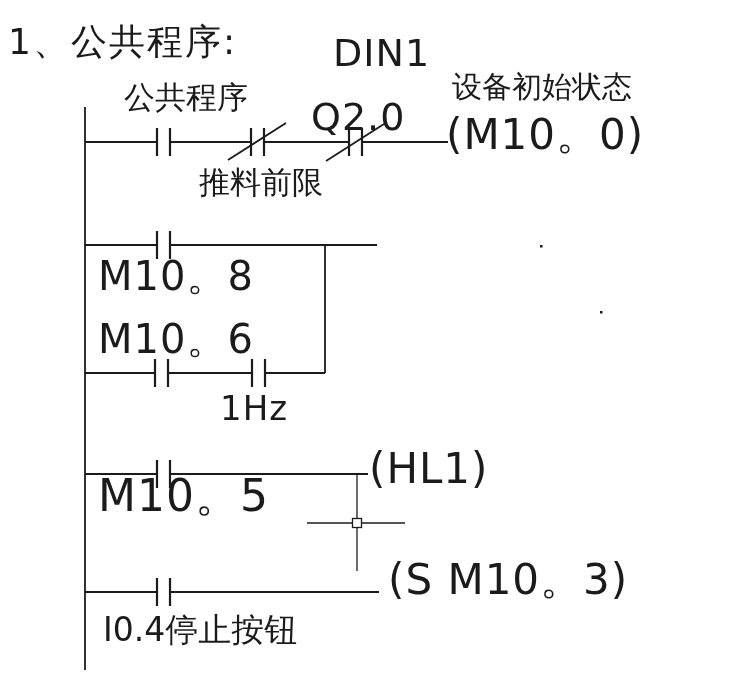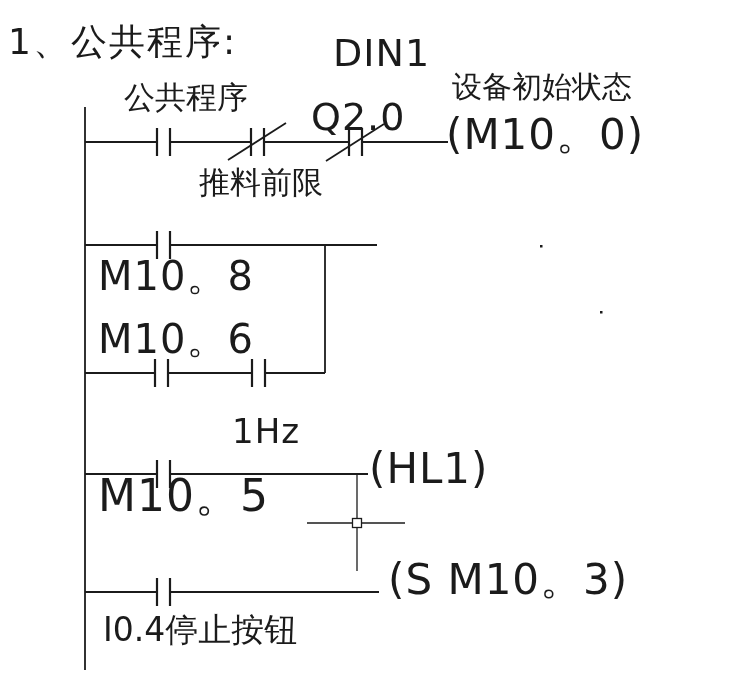--- a/index.html
+++ b/index.html
@@ -24,21 +24,21 @@
   .t-title {left:8px;  top:24px;  font-size:36px; letter-spacing:2px;}
   .t-feed  {left:124px; top:82px;  font-size:31px;}
   .t-din1  {left:333px; top:34px;  font-size:38px;}
   .t-q20   {left:311px; top:98px;  font-size:38px;}
   .t-init  {left:452px; top:72px;  font-size:30px;}
   .t-m100  {left:446px; top:114px; font-size:42px;}
   .t-push  {left:199px; top:167px; font-size:31px;}
   .t-hl2   {left:375px; top:219px; font-size:42px;}
   .t-m104  {left:98px;  top:256px; font-size:40px;}
   .t-m106  {left:98px;  top:319px; font-size:40px;}
-  .t-1hz   {left:220px; top:414px; font-size:34px;margin-left:12px;}
+  .t-1hz   {left:220px; top:391px; font-size:34px;}
   .t-hl1   {left:369px; top:448px; font-size:42px;}
   .t-m105  {left:98px;  top:474px; font-size:44px;}
   .t-sm103 {left:388px; top:559px; font-size:42px;}
   .t-stopb {left:103px; top:613px; font-size:33px;text-align:right;}
   .t-stops {left:486px; top:623px; font-size:31px;}
 </style>
 </head>
 <body>
 
 <div id="stage">

